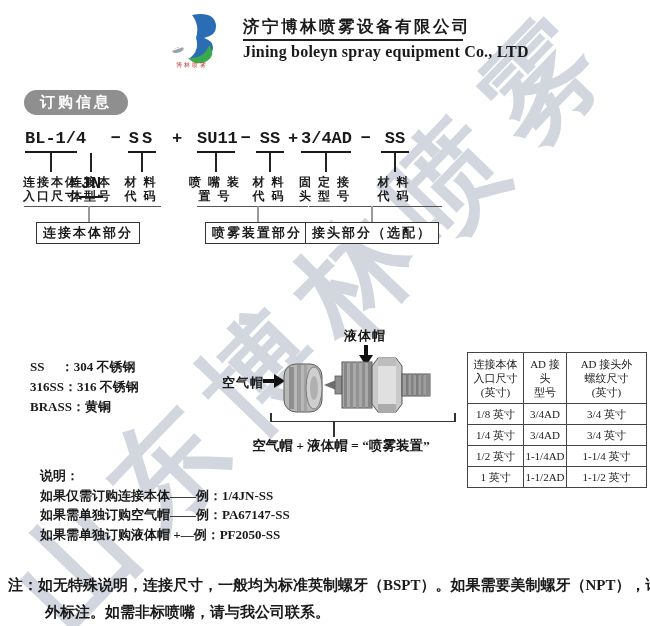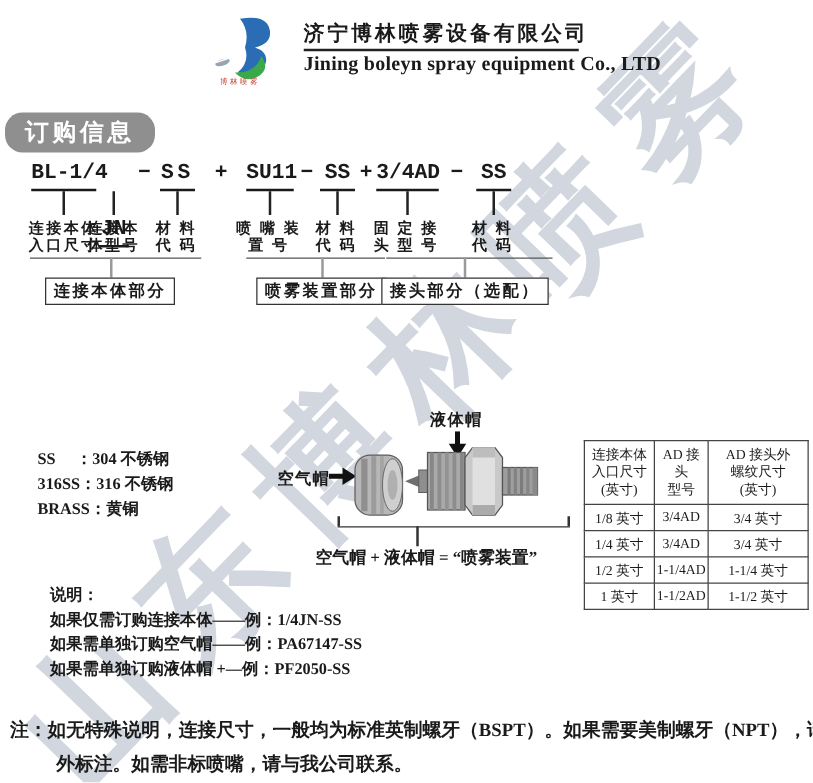--- a/index.html
+++ b/index.html
@@ -22,24 +22,24 @@
   }
   .content { position:absolute; inset:0; z-index:1; }
 
   
   .company-cn { font-size:16.5px; font-weight:bold; letter-spacing:2.5px; white-space:nowrap; }
   .header-rule { width:220px; border-top:2px solid #222; margin-top:1px; }
   .company-en { font-size:16px; font-weight:bold; letter-spacing:.2px; margin-top:2px; white-space:nowrap; }
 
   
   .pill {
-    position:absolute; left:4px; top:90px;
+    position:absolute; left:24px; top:90px;
     background:#8f8f8f; color:#ffffff; border-radius:14px;
     padding:3px 16px; font-family:"Liberation Sans", sans-serif;
-    font-size:19px; font-weight:bold; letter-spacing:3px; white-space:nowrap;
+    font-size:15px; font-weight:bold; letter-spacing:3px; white-space:nowrap;
   }
 
   
   .codeseg, .codesep {
     position:absolute; top:128px; height:25px;
     font-family:"Liberation Mono", monospace; font-size:17px; font-weight:600;
     text-align:center; line-height:22px; white-space:nowrap;
   }
   .codeseg { border-bottom:2px solid #1a1a1a; }
   .tick { position:absolute; top:153px; width:2px; height:19px; background:#222; }

